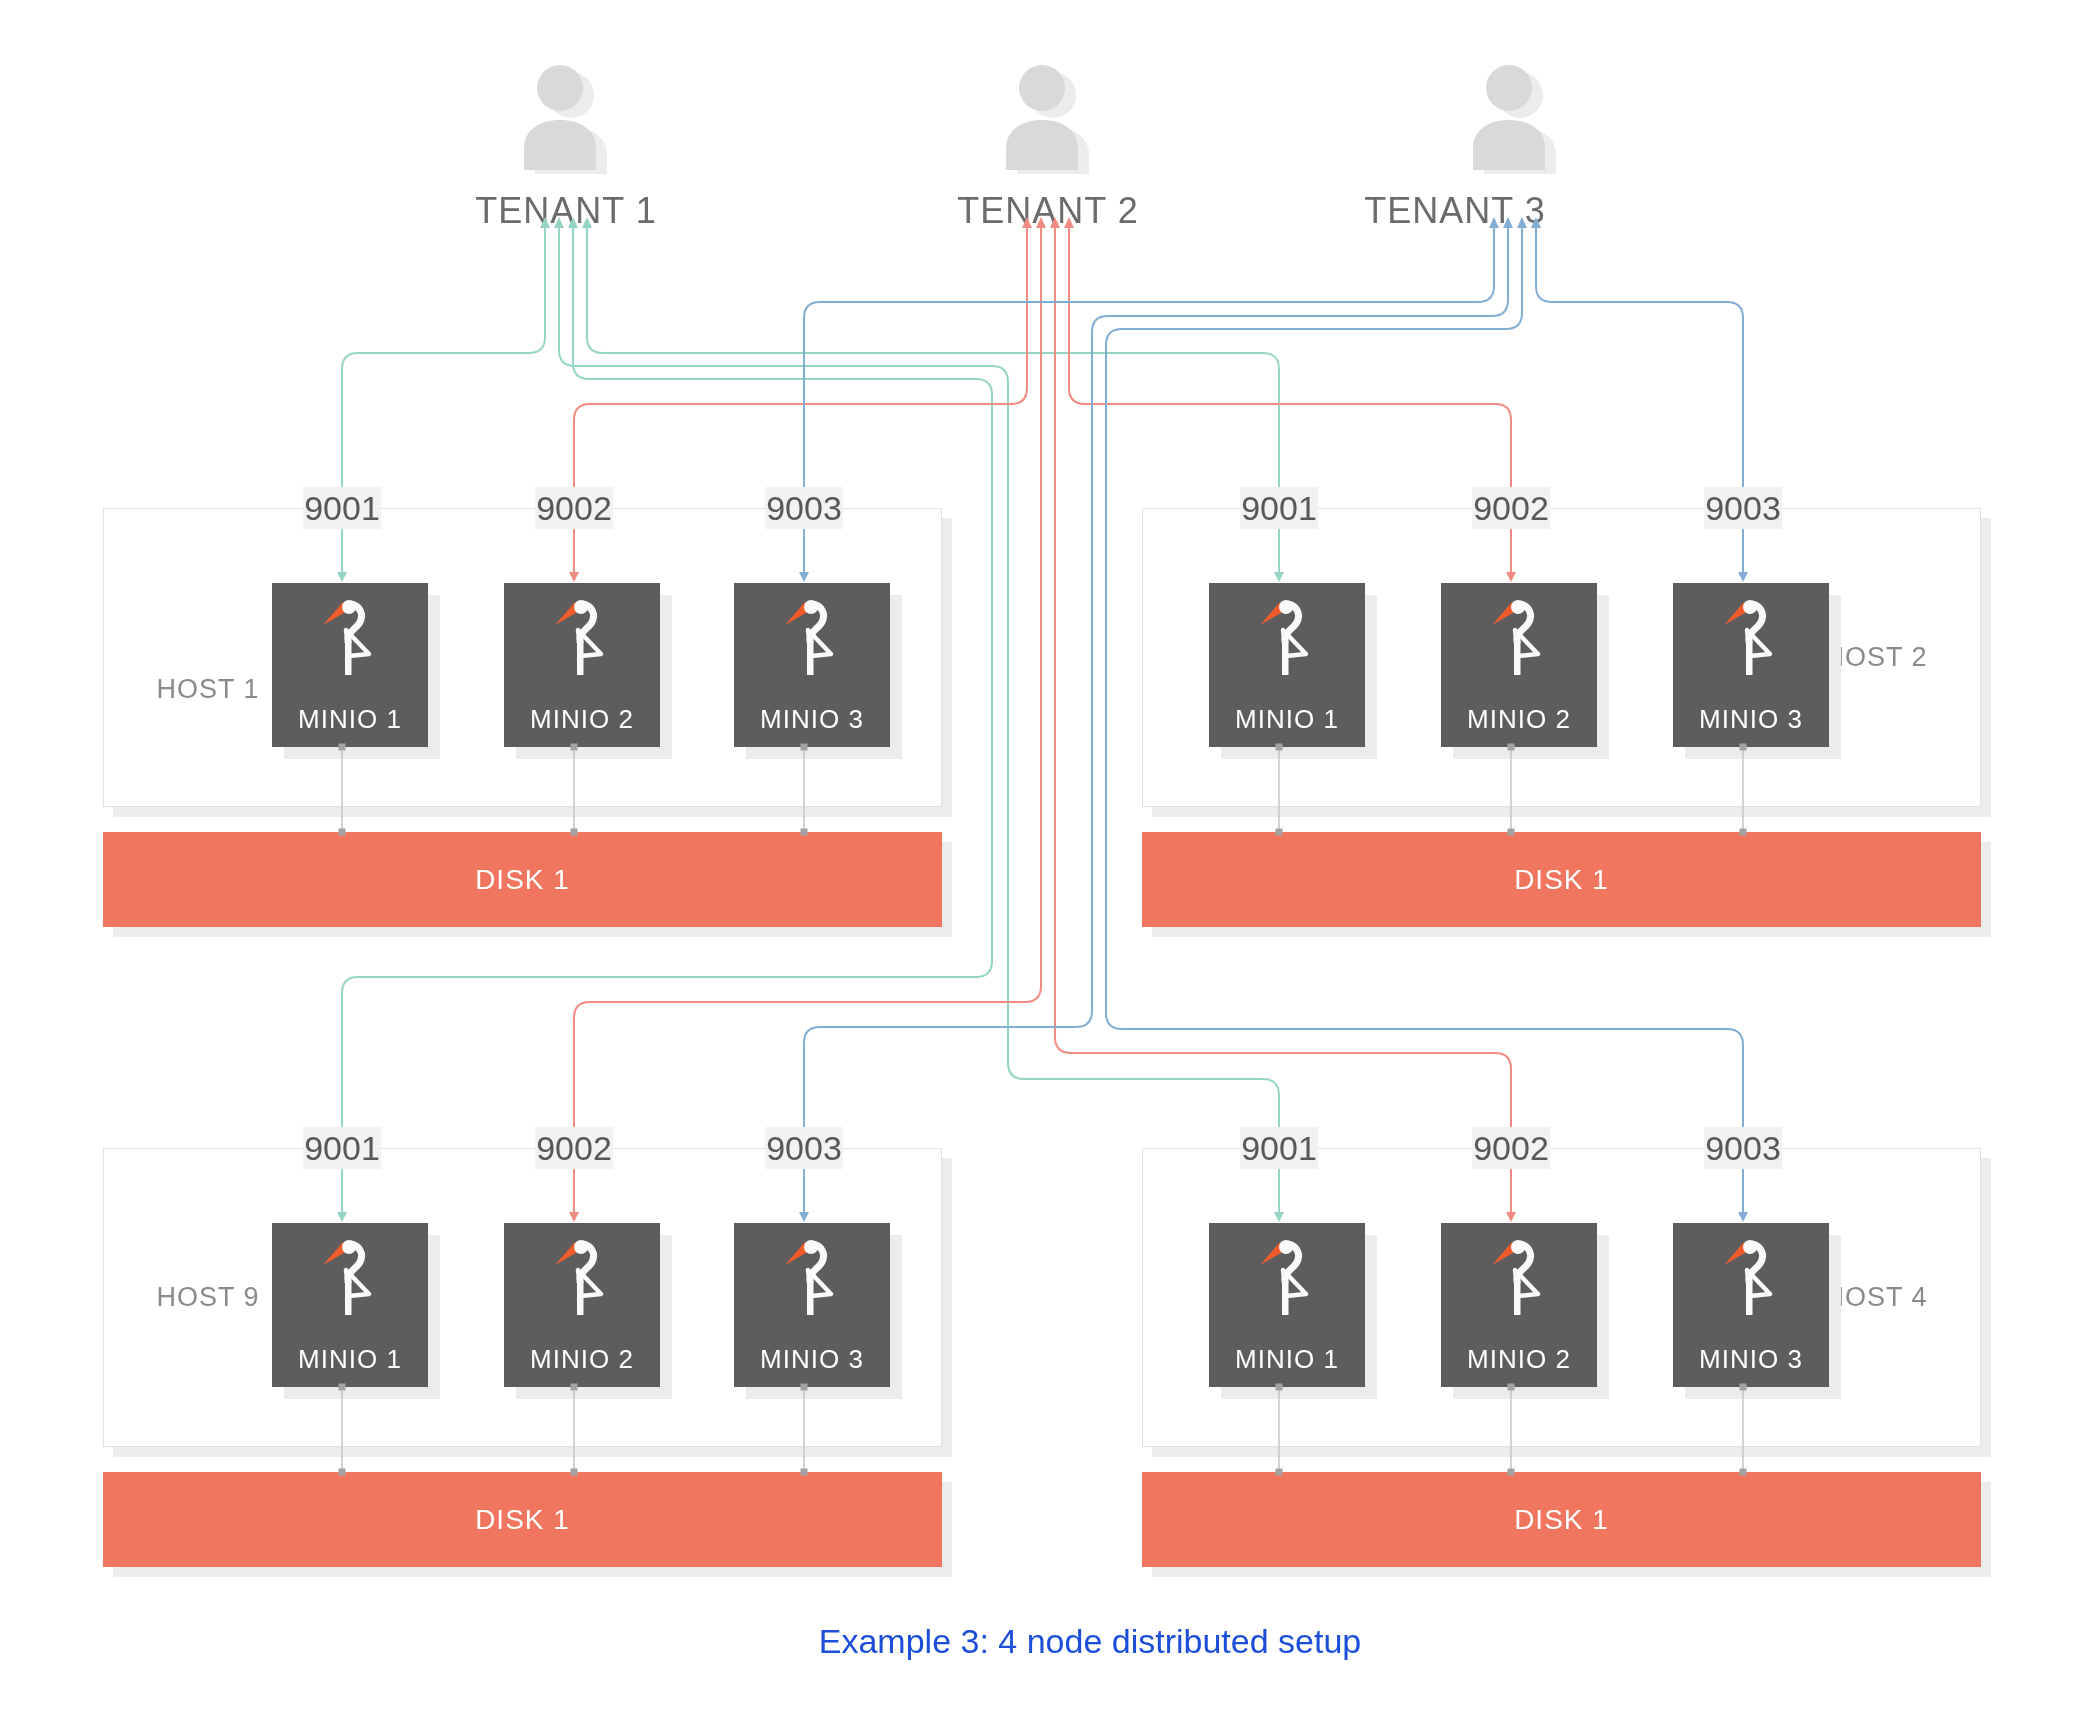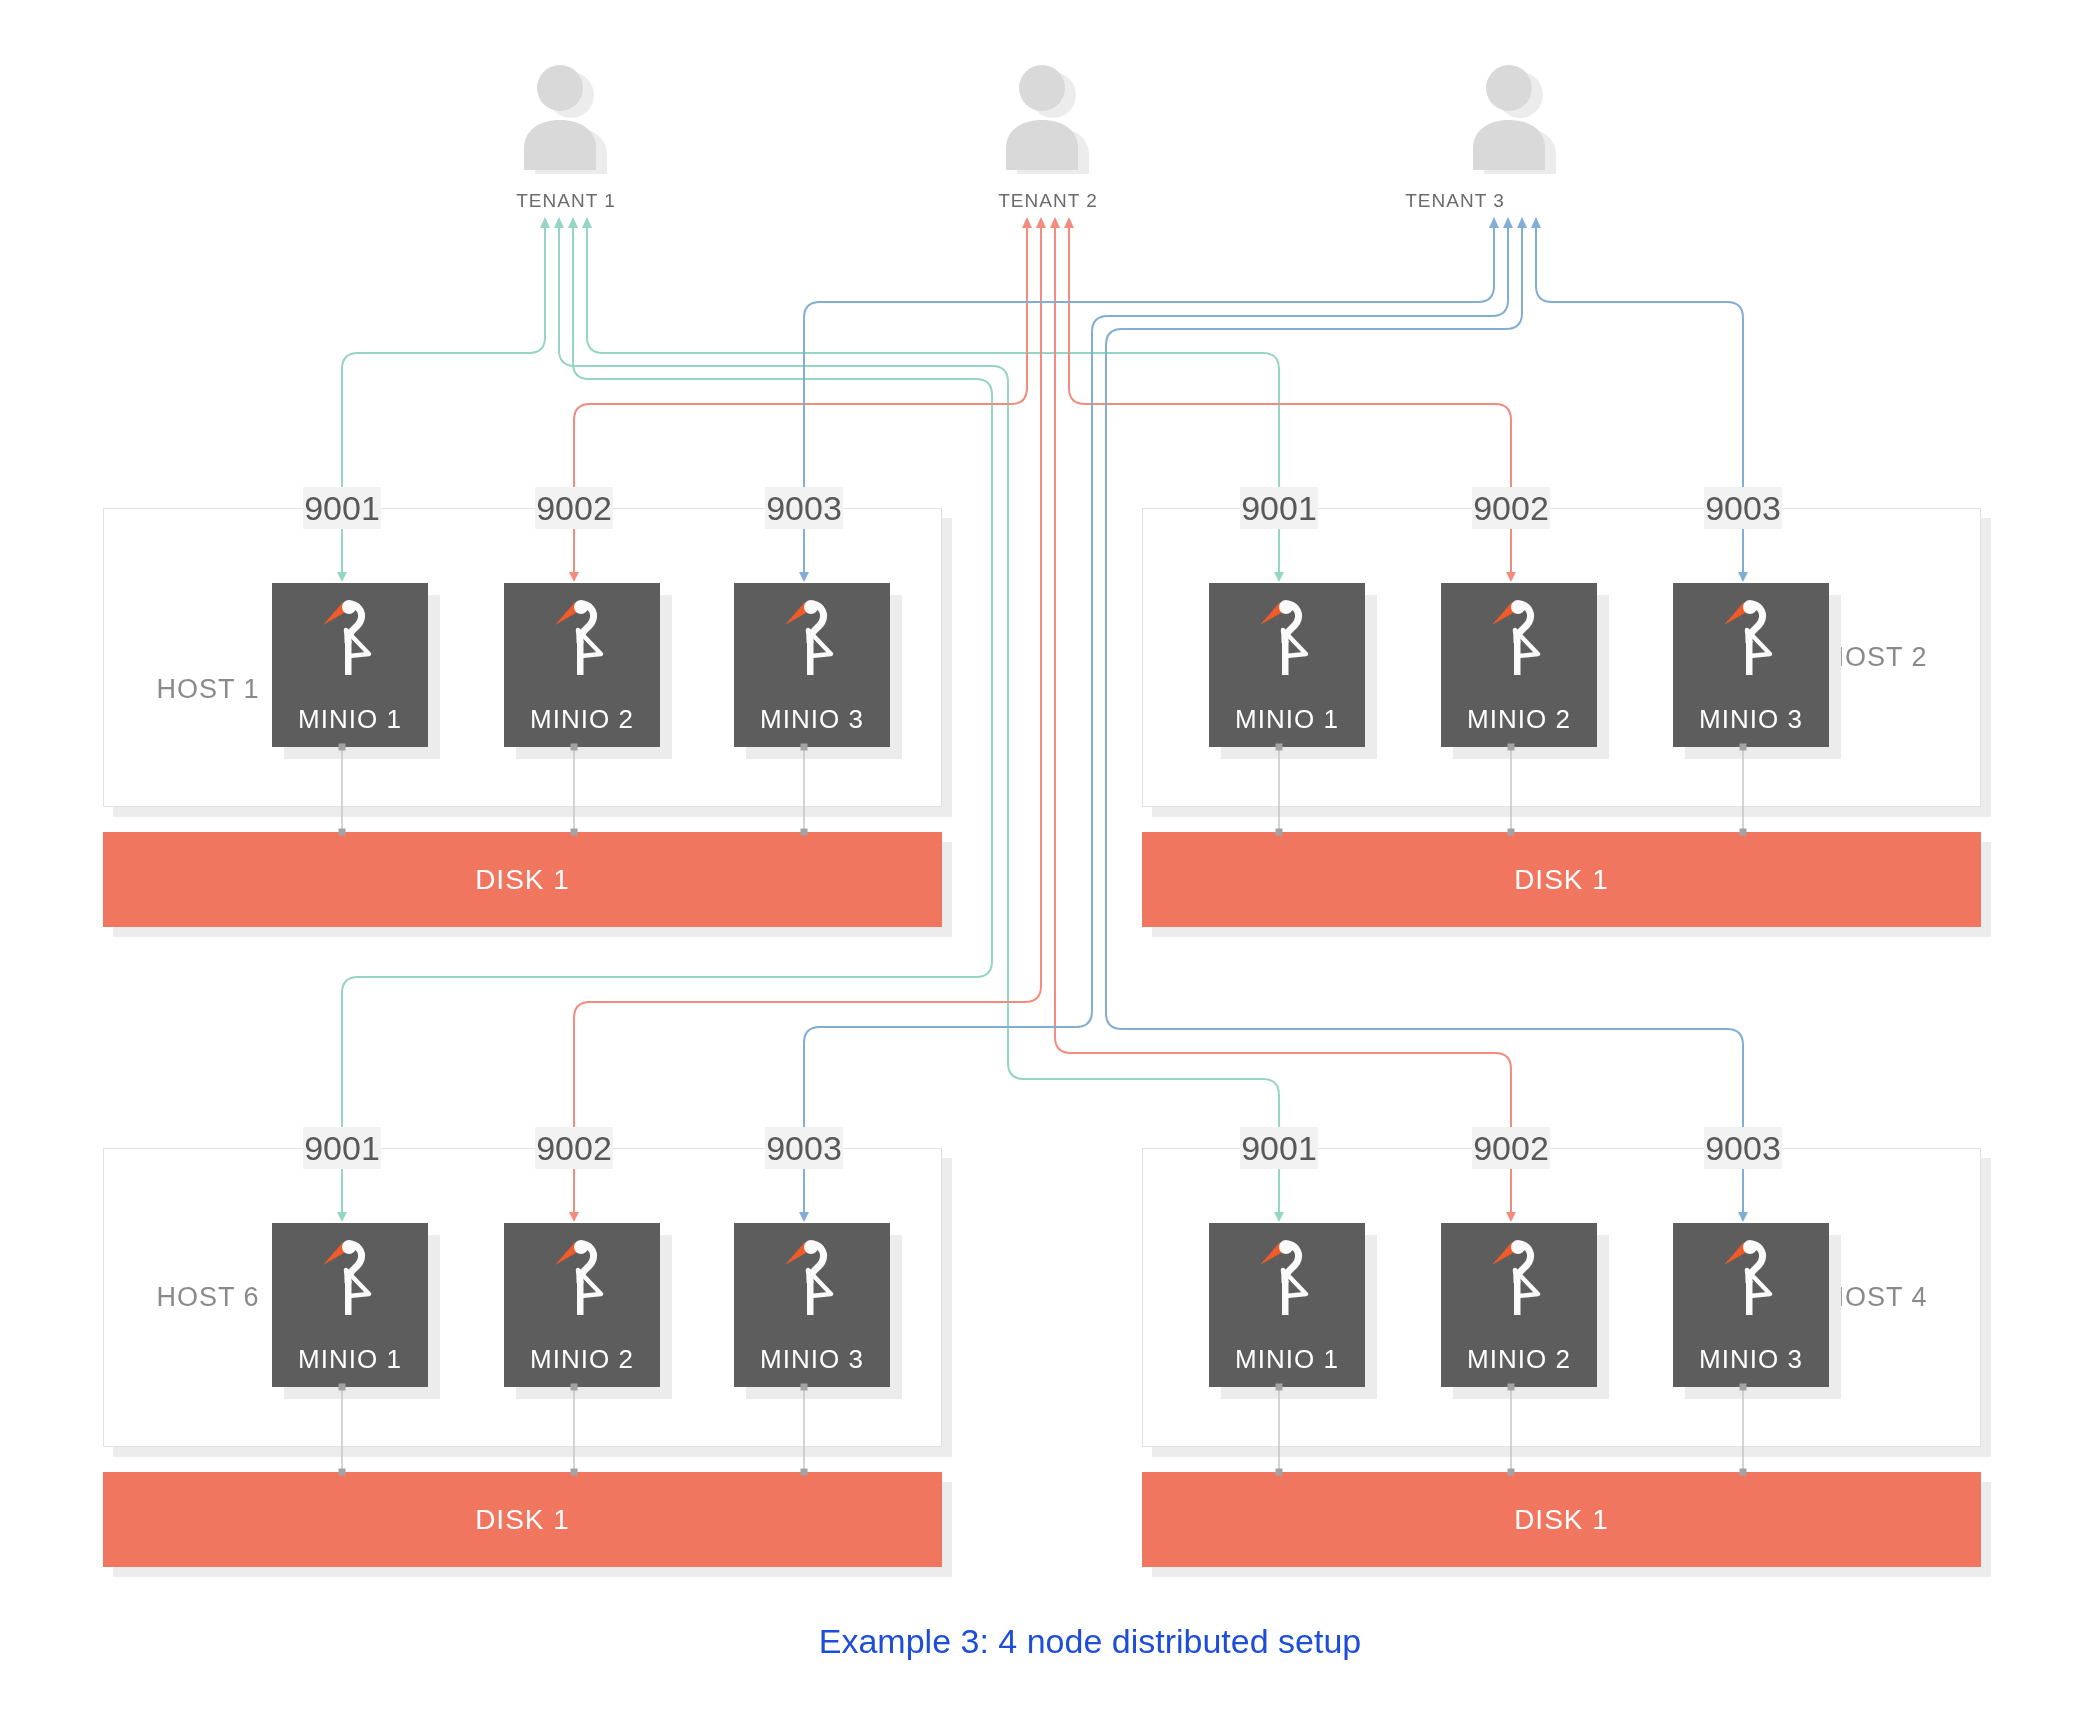--- a/index.html
+++ b/index.html
@@ -9,21 +9,21 @@
   }
   .host{position:absolute;background:#fff;border:1px solid #e3e1df;box-shadow:10px 10px 0 #ececec;z-index:2;}
   .hostlabel{position:absolute;width:220px;text-align:center;font-size:27px;color:#8a8a8a;letter-spacing:1px;z-index:3;}
   .disk{position:absolute;display:flex;align-items:center;justify-content:center;
         color:#fff;font-size:28px;letter-spacing:1px;box-shadow:10px 10px 0 #ececec;z-index:2;}
   .minio{position:absolute;width:156px;height:164px;box-shadow:12px 12px 0 #ececec;z-index:3;}
   .minio svg{display:block;margin:14px auto 0;}
   .mlabel{position:absolute;bottom:12px;left:0;width:100%;text-align:center;color:#fff;font-size:26px;letter-spacing:1px;}
   .port{position:absolute;width:78px;height:42px;display:flex;align-items:center;justify-content:center;
         font-size:34px;color:#585858;z-index:4;}
-  .tenantlabel{position:absolute;width:240px;text-align:center;font-size:19px;color:#6b6b6b;letter-spacing:1px;z-index:3;}
+  .tenantlabel{position:absolute;width:240px;text-align:center;font-size:36px;color:#6b6b6b;letter-spacing:1px;z-index:3;}
   .tenanticon{position:absolute;z-index:2;}
   #lines{position:absolute;left:0;top:0;z-index:5;pointer-events:none;}
   #caption{position:absolute;left:0;top:1622px;width:100%;text-align:center;font-size:34px;color:#1d4ed8;z-index:3;margin-left:48px;}
 </style>
 </head>
 <body>
 
 <div id="stage">
   <svg id="lines" width="2084" height="1721" viewBox="0 0 2084 1721">
       <line x1="342" y1="529" x2="342" y2="573" stroke="#94d5c5" stroke-width="2"></line>
@@ -178,21 +178,21 @@
         <polygon points="2,28 22,5 28,13" fill="#f15b29"></polygon>
         <circle cx="28" cy="10" r="7" fill="#fafafa"></circle>
         <path d="M30,7 C39,9 43,17 39,25 C36,31 28,34 27,41 L27,46" stroke="#fafafa" stroke-width="7" fill="none"></path>
         <path d="M25,33 L48,57 L28,59 Z" stroke="#fafafa" stroke-width="4.5" fill="none" stroke-linejoin="round"></path>
         <rect x="24" y="44" width="6.5" height="34" fill="#fafafa"></rect>
       </svg>
       <div class="mlabel">MINIO 3</div>
     </div>
     <div class="port" style="background: rgb(242, 242, 242); left: 1704px; top: 487px;">9003</div>
     <div class="host" style="left: 103px; top: 1148px; width: 837px; height: 297px;"></div>
-    <div class="hostlabel" style="left: 98px; top: 1281.5px;">HOST 6</div>
+    <div class="hostlabel" style="left: 98px; top: 1281.5px;">HOST 9</div>
     <div class="disk" style="background: rgb(240, 118, 95); left: 103px; top: 1472px; width: 839px; height: 95px;">DISK 1</div>
     <div class="minio" style="background: rgb(94, 93, 93); left: 272px; top: 1223px;">
       <svg width="58" height="86" viewBox="0 0 58 86">
         <polygon points="2,28 22,5 28,13" fill="#f15b29"></polygon>
         <circle cx="28" cy="10" r="7" fill="#fafafa"></circle>
         <path d="M30,7 C39,9 43,17 39,25 C36,31 28,34 27,41 L27,46" stroke="#fafafa" stroke-width="7" fill="none"></path>
         <path d="M25,33 L48,57 L28,59 Z" stroke="#fafafa" stroke-width="4.5" fill="none" stroke-linejoin="round"></path>
         <rect x="24" y="44" width="6.5" height="34" fill="#fafafa"></rect>
       </svg>
       <div class="mlabel">MINIO 1</div>

